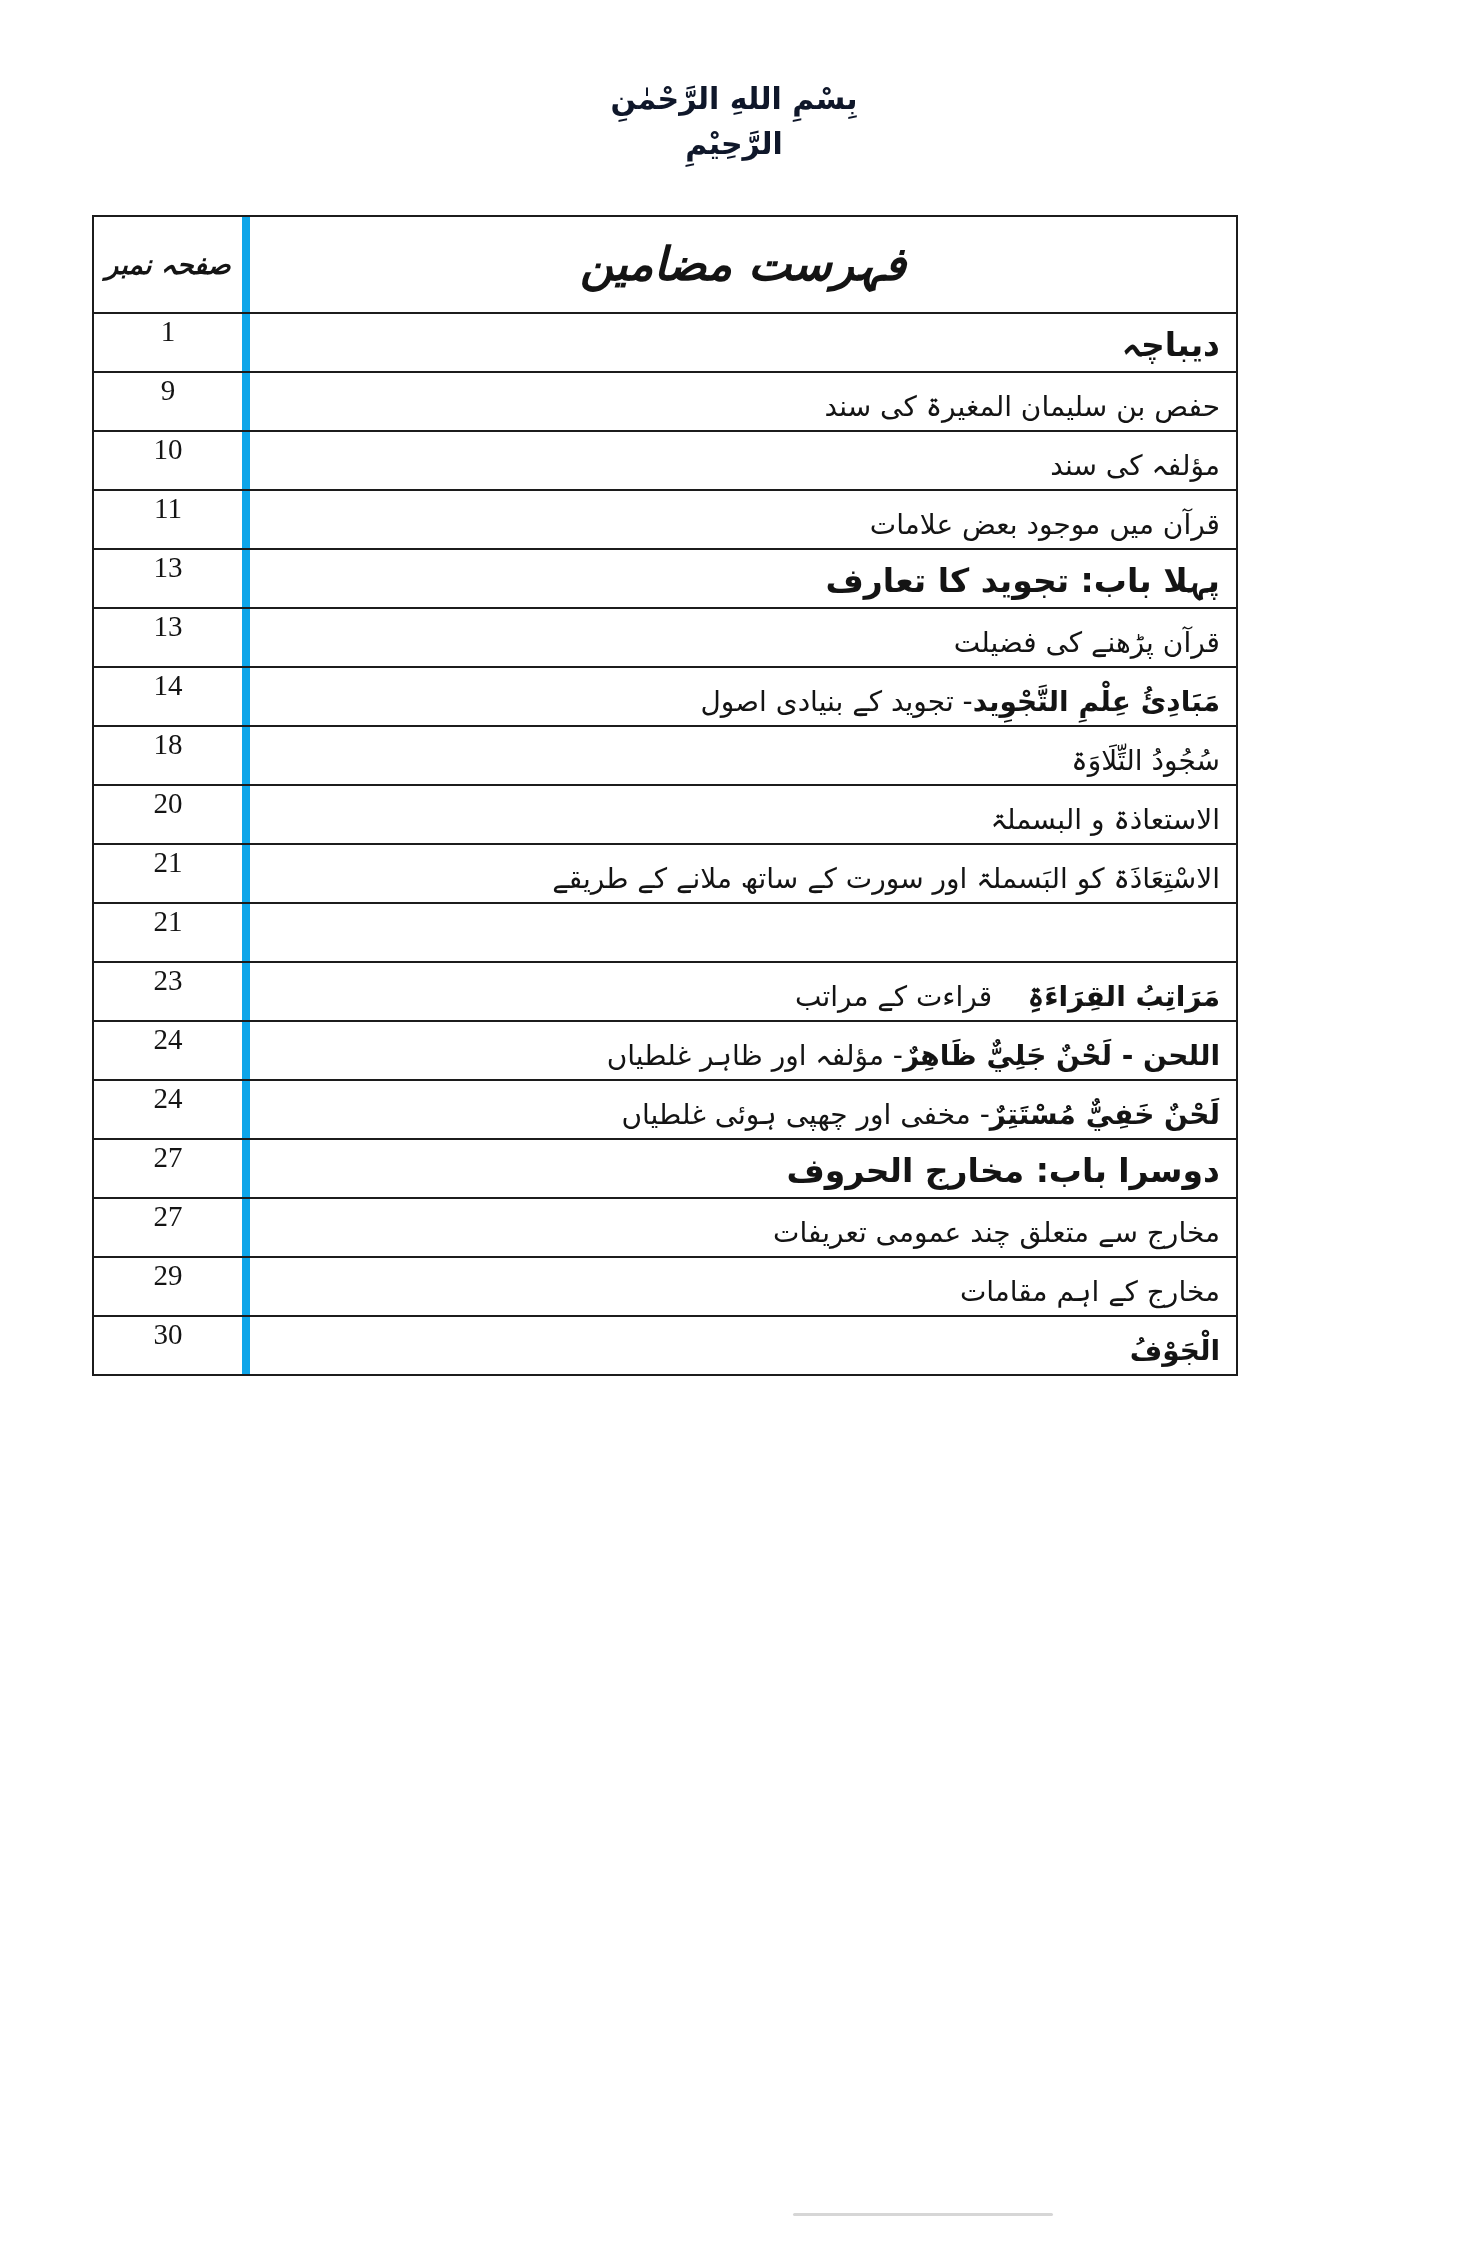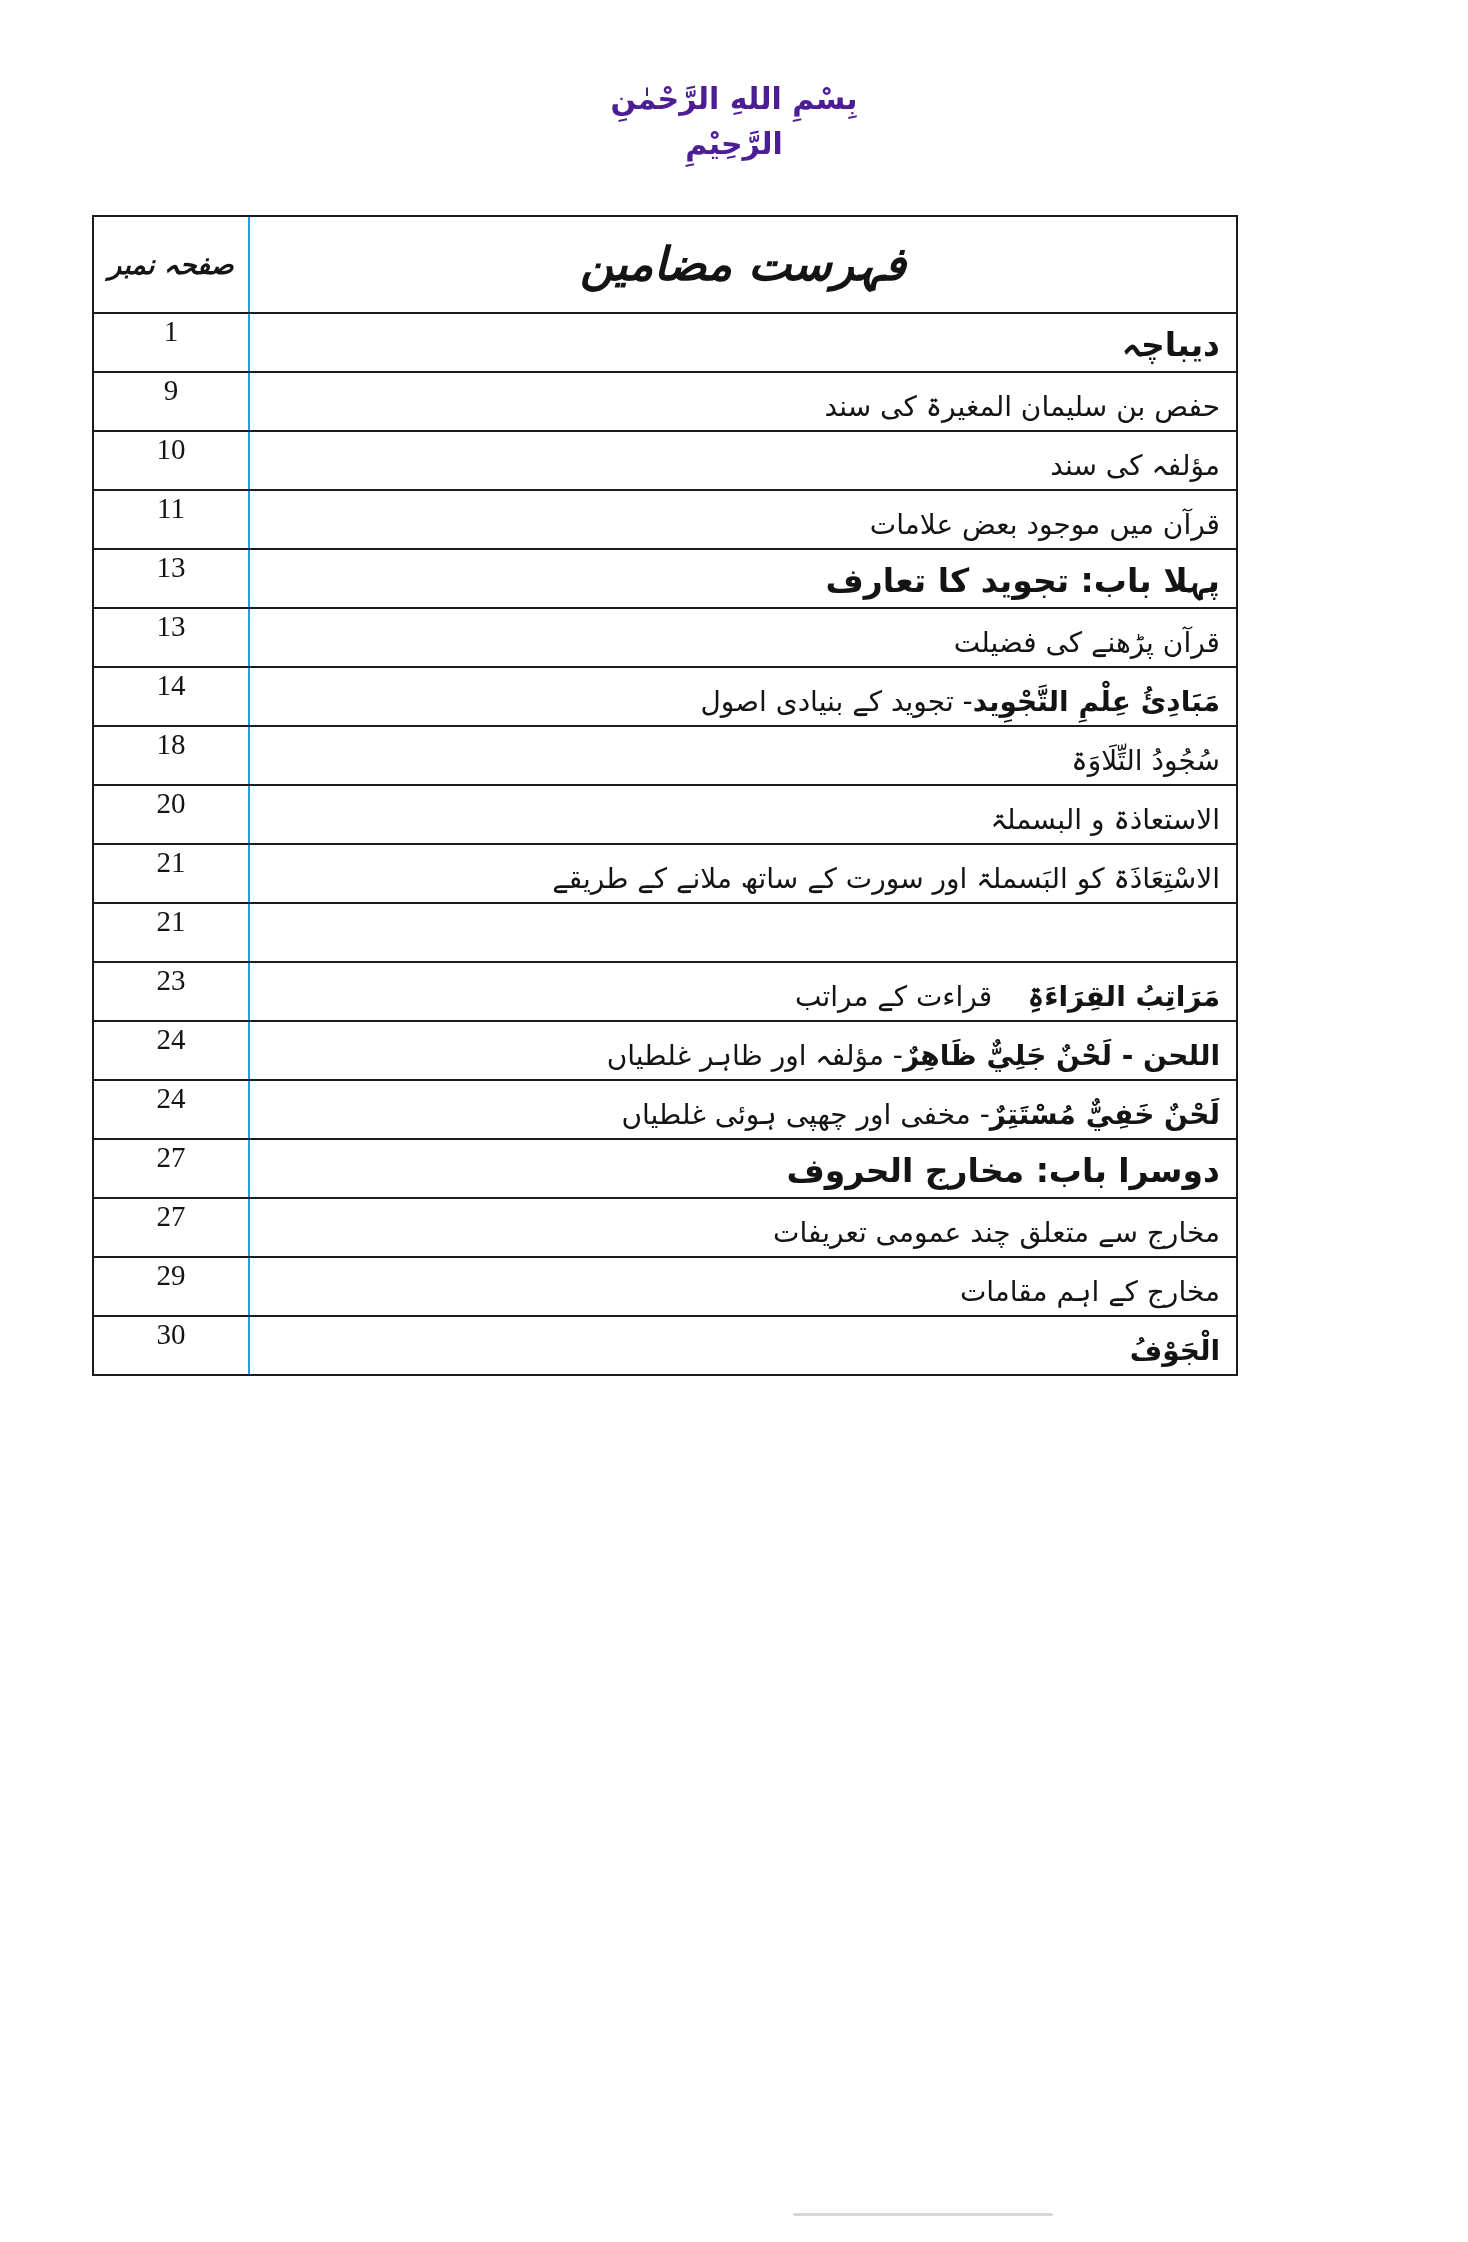--- a/index.html
+++ b/index.html
@@ -20,21 +20,21 @@
     top: 76px;
     left: 0;
     right: 0;
     margin: 0 auto;
     width: 300px;
     text-align: center;
     direction: rtl;
     font-size: 30px;
     line-height: 1.5;
     font-weight: bold;
-    color: #4c1d95;
+    color: #0f172a;
   }
 
   .toc {
     position: absolute;
     left: 92px;
     top: 215px;
     width: 1146px;
     border: 2px solid #1c1c1c;
     background: #ffffff;
   }
@@ -45,21 +45,21 @@
   }
 
   .toc-header { height: 95px; }
 
   .toc-row {
     height: 59px;
     border-top: 2px solid #1c1c1c;
   }
 
   .cell-num {
-    border-right: 2px solid #0ea5e9;
+    border-right: 8px solid #0ea5e9;
     display: flex;
     justify-content: center;
     align-items: flex-start;
     padding-top: 2px;
     font-family: "Liberation Serif", serif;
     font-size: 29px;
     line-height: 1.1;
   }
 
   .cell-title {

